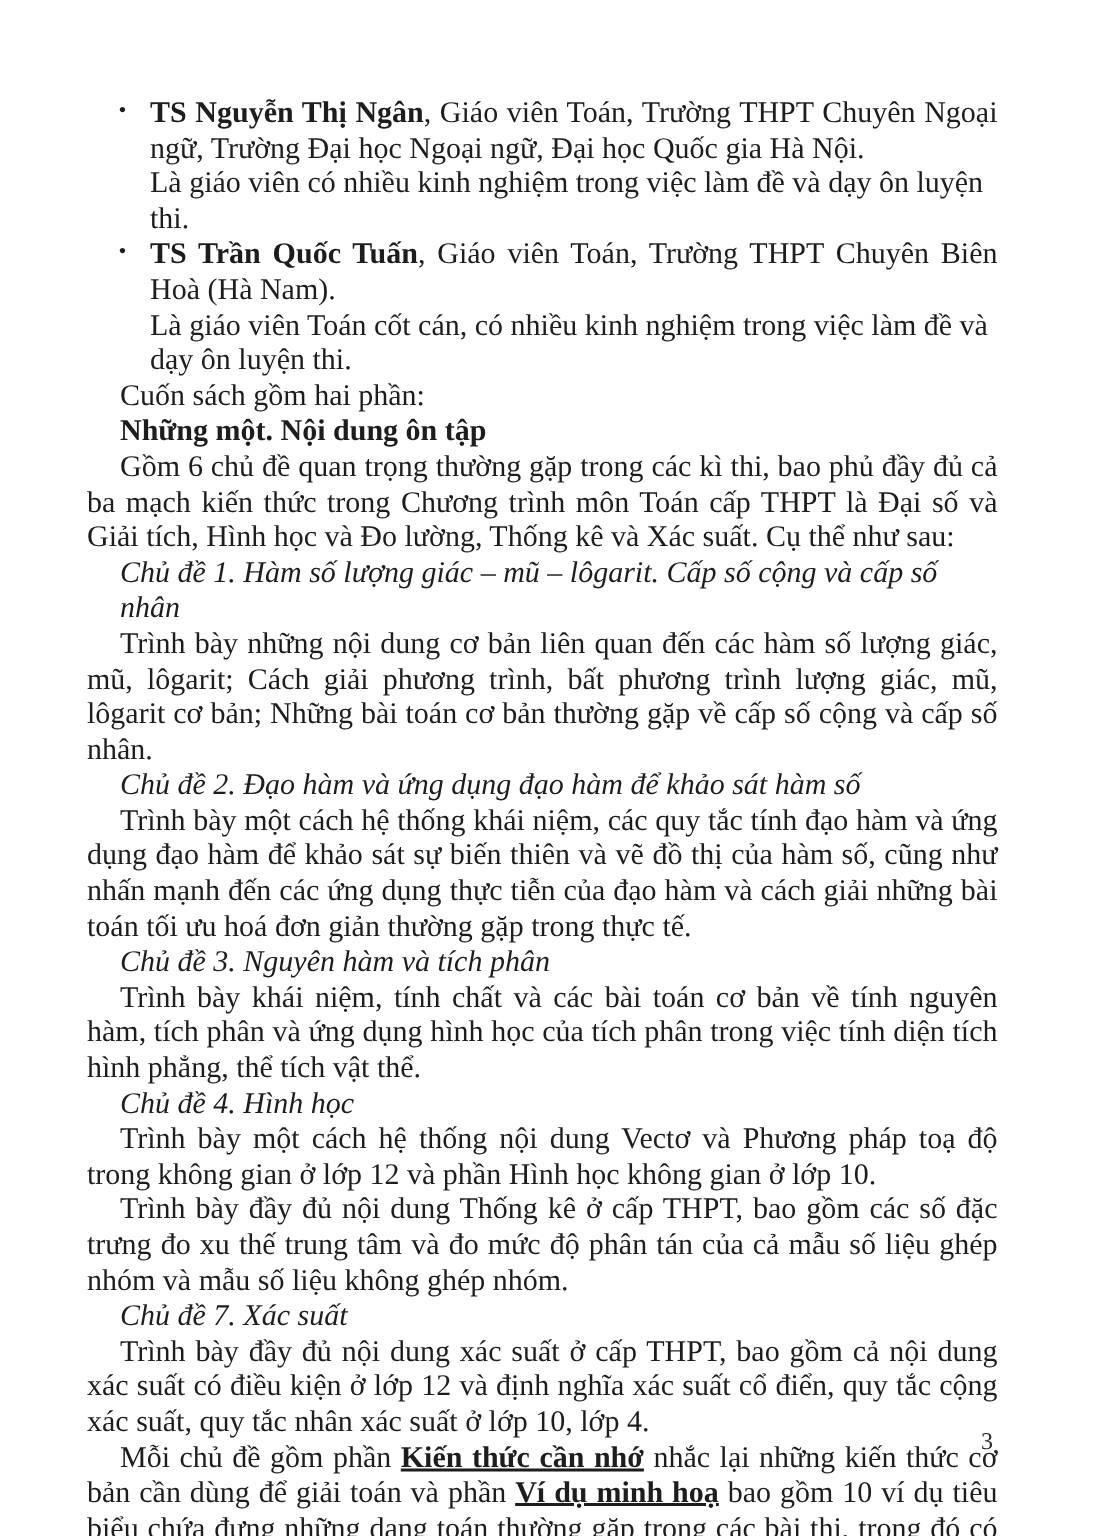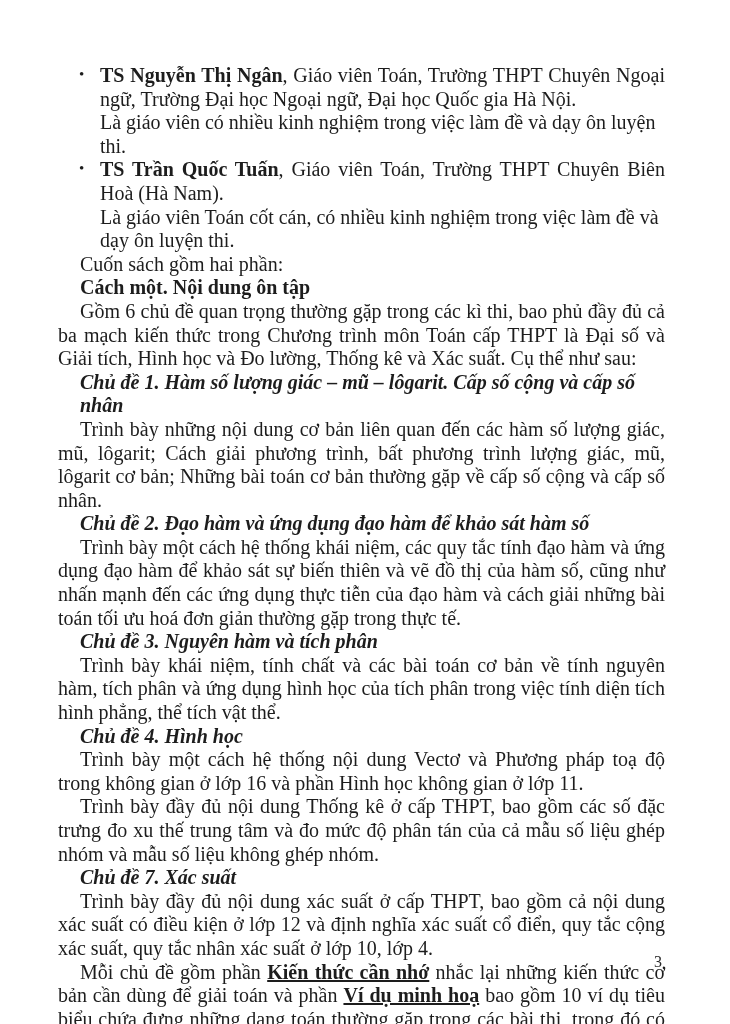--- a/index.html
+++ b/index.html
@@ -26,21 +26,21 @@
     position: absolute; left: 21px; top: -1px;
     font-size: 15px; line-height: 23.6px;
   }
   .author-name { font-weight: bold; }
 
   .part-heading {
     font-weight: bold;
     margin-left: 22px;
   }
   .topic-heading {
-    font-weight: bold; font-style: italic;
+    font-weight: normal; font-style: italic;
     margin-left: 22px;
   }
   .bold-inline { font-weight: bold; text-decoration: underline; }
 
   .page-number {
     position: absolute;
     right: 68px; top: 950px;
     font-size: 16px; line-height: 23.6px;
     color: #2a2a2a;
   }
@@ -60,35 +60,35 @@
 
     <div class="author-item">
       <span class="bullet">•</span>
       <p class="justify"><span class="author-name">TS Trần Quốc Tuấn</span><span>, Giáo viên Toán, Trường THPT Chuyên Biên Hoà (Hà Nam).</span></p>
       <p>Là giáo viên Toán cốt cán, có nhiều kinh nghiệm trong việc làm đề và dạy ôn luyện thi.</p>
     </div>
 
   </div>
 
   <p class="indent">Cuốn sách gồm hai phần:</p>
-  <p class="part-heading">Cách một. Nội dung ôn tập</p>
+  <p class="part-heading">Những một. Nội dung ôn tập</p>
   <p class="justify indent">Gồm 6 chủ đề quan trọng thường gặp trong các kì thi, bao phủ đầy đủ cả ba mạch kiến thức trong Chương trình môn Toán cấp THPT là Đại số và Giải tích, Hình học và Đo lường, Thống kê và Xác suất. Cụ thể như sau:</p>
 
   <div>
     <p class="topic-heading">Chủ đề 1. Hàm số lượng giác – mũ – lôgarit. Cấp số cộng và cấp số nhân</p>
     <p class="justify indent">Trình bày những nội dung cơ bản liên quan đến các hàm số lượng giác, mũ, lôgarit; Cách giải phương trình, bất phương trình lượng giác, mũ, lôgarit cơ bản; Những bài toán cơ bản thường gặp về cấp số cộng và cấp số nhân.</p>
 
     <p class="topic-heading">Chủ đề 2. Đạo hàm và ứng dụng đạo hàm để khảo sát hàm số</p>
     <p class="justify indent">Trình bày một cách hệ thống khái niệm, các quy tắc tính đạo hàm và ứng dụng đạo hàm để khảo sát sự biến thiên và vẽ đồ thị của hàm số, cũng như nhấn mạnh đến các ứng dụng thực tiễn của đạo hàm và cách giải những bài toán tối ưu hoá đơn giản thường gặp trong thực tế.</p>
 
     <p class="topic-heading">Chủ đề 3. Nguyên hàm và tích phân</p>
     <p class="justify indent">Trình bày khái niệm, tính chất và các bài toán cơ bản về tính nguyên hàm, tích phân và ứng dụng hình học của tích phân trong việc tính diện tích hình phẳng, thể tích vật thể.</p>
 
     <p class="topic-heading">Chủ đề 4. Hình học</p>
-    <p class="justify indent">Trình bày một cách hệ thống nội dung Vectơ và Phương pháp toạ độ trong không gian ở lớp 16 và phần Hình học không gian ở lớp 11.</p>
+    <p class="justify indent">Trình bày một cách hệ thống nội dung Vectơ và Phương pháp toạ độ trong không gian ở lớp 12 và phần Hình học không gian ở lớp 10.</p>
 
     <p class="justify indent">Trình bày đầy đủ nội dung Thống kê ở cấp THPT, bao gồm các số đặc trưng đo xu thế trung tâm và đo mức độ phân tán của cả mẫu số liệu ghép nhóm và mẫu số liệu không ghép nhóm.</p>
 
     <p class="topic-heading">Chủ đề 7. Xác suất</p>
     <p class="justify indent">Trình bày đầy đủ nội dung xác suất ở cấp THPT, bao gồm cả nội dung xác suất có điều kiện ở lớp 12 và định nghĩa xác suất cổ điển, quy tắc cộng xác suất, quy tắc nhân xác suất ở lớp 10, lớp 4.</p>
   </div>
 
   <p class="justify indent"><span>Mỗi chủ đề gồm phần </span><span class="bold-inline">Kiến thức cần nhớ</span><span> nhắc lại những kiến thức cơ bản cần dùng để giải toán và phần </span><span class="bold-inline">Ví dụ minh hoạ</span><span> bao gồm 10 ví dụ tiêu biểu chứa đựng những dạng toán thường gặp trong các bài thi, trong đó có 4 ví dụ dạng trắc nghiệm nhiều lựa chọn, 4 ví dụ dạng trắc nghiệm đúng sai và 2 ví dụ dạng trắc nghiệm trả lời ngắn. Những câu hỏi liên quan đến ứng dụng thực tiễn được nhấn mạnh.</span></p>
 
   <div class="page-number">3</div>

